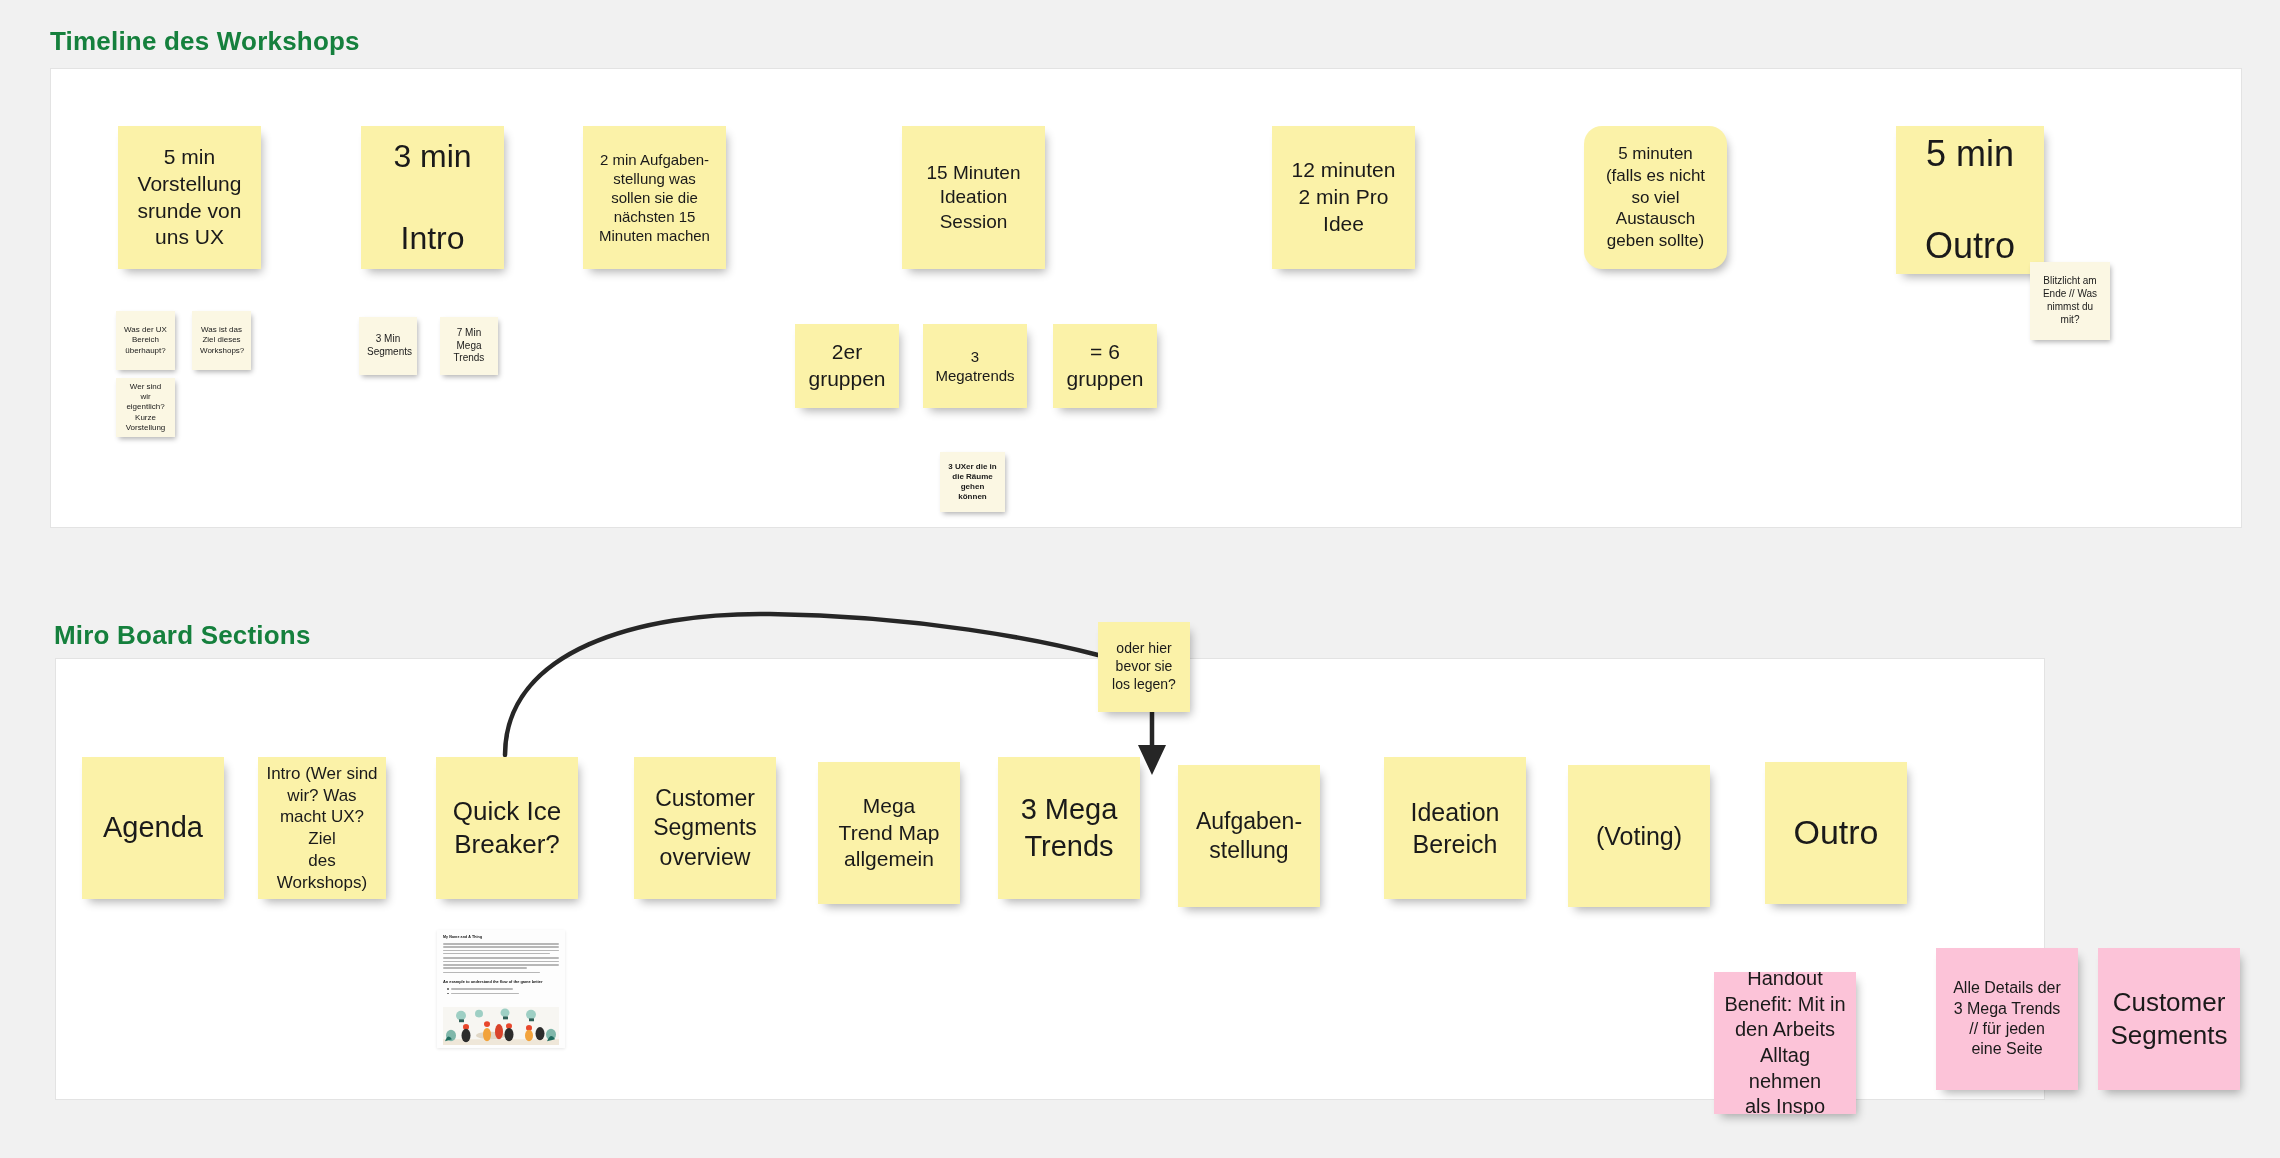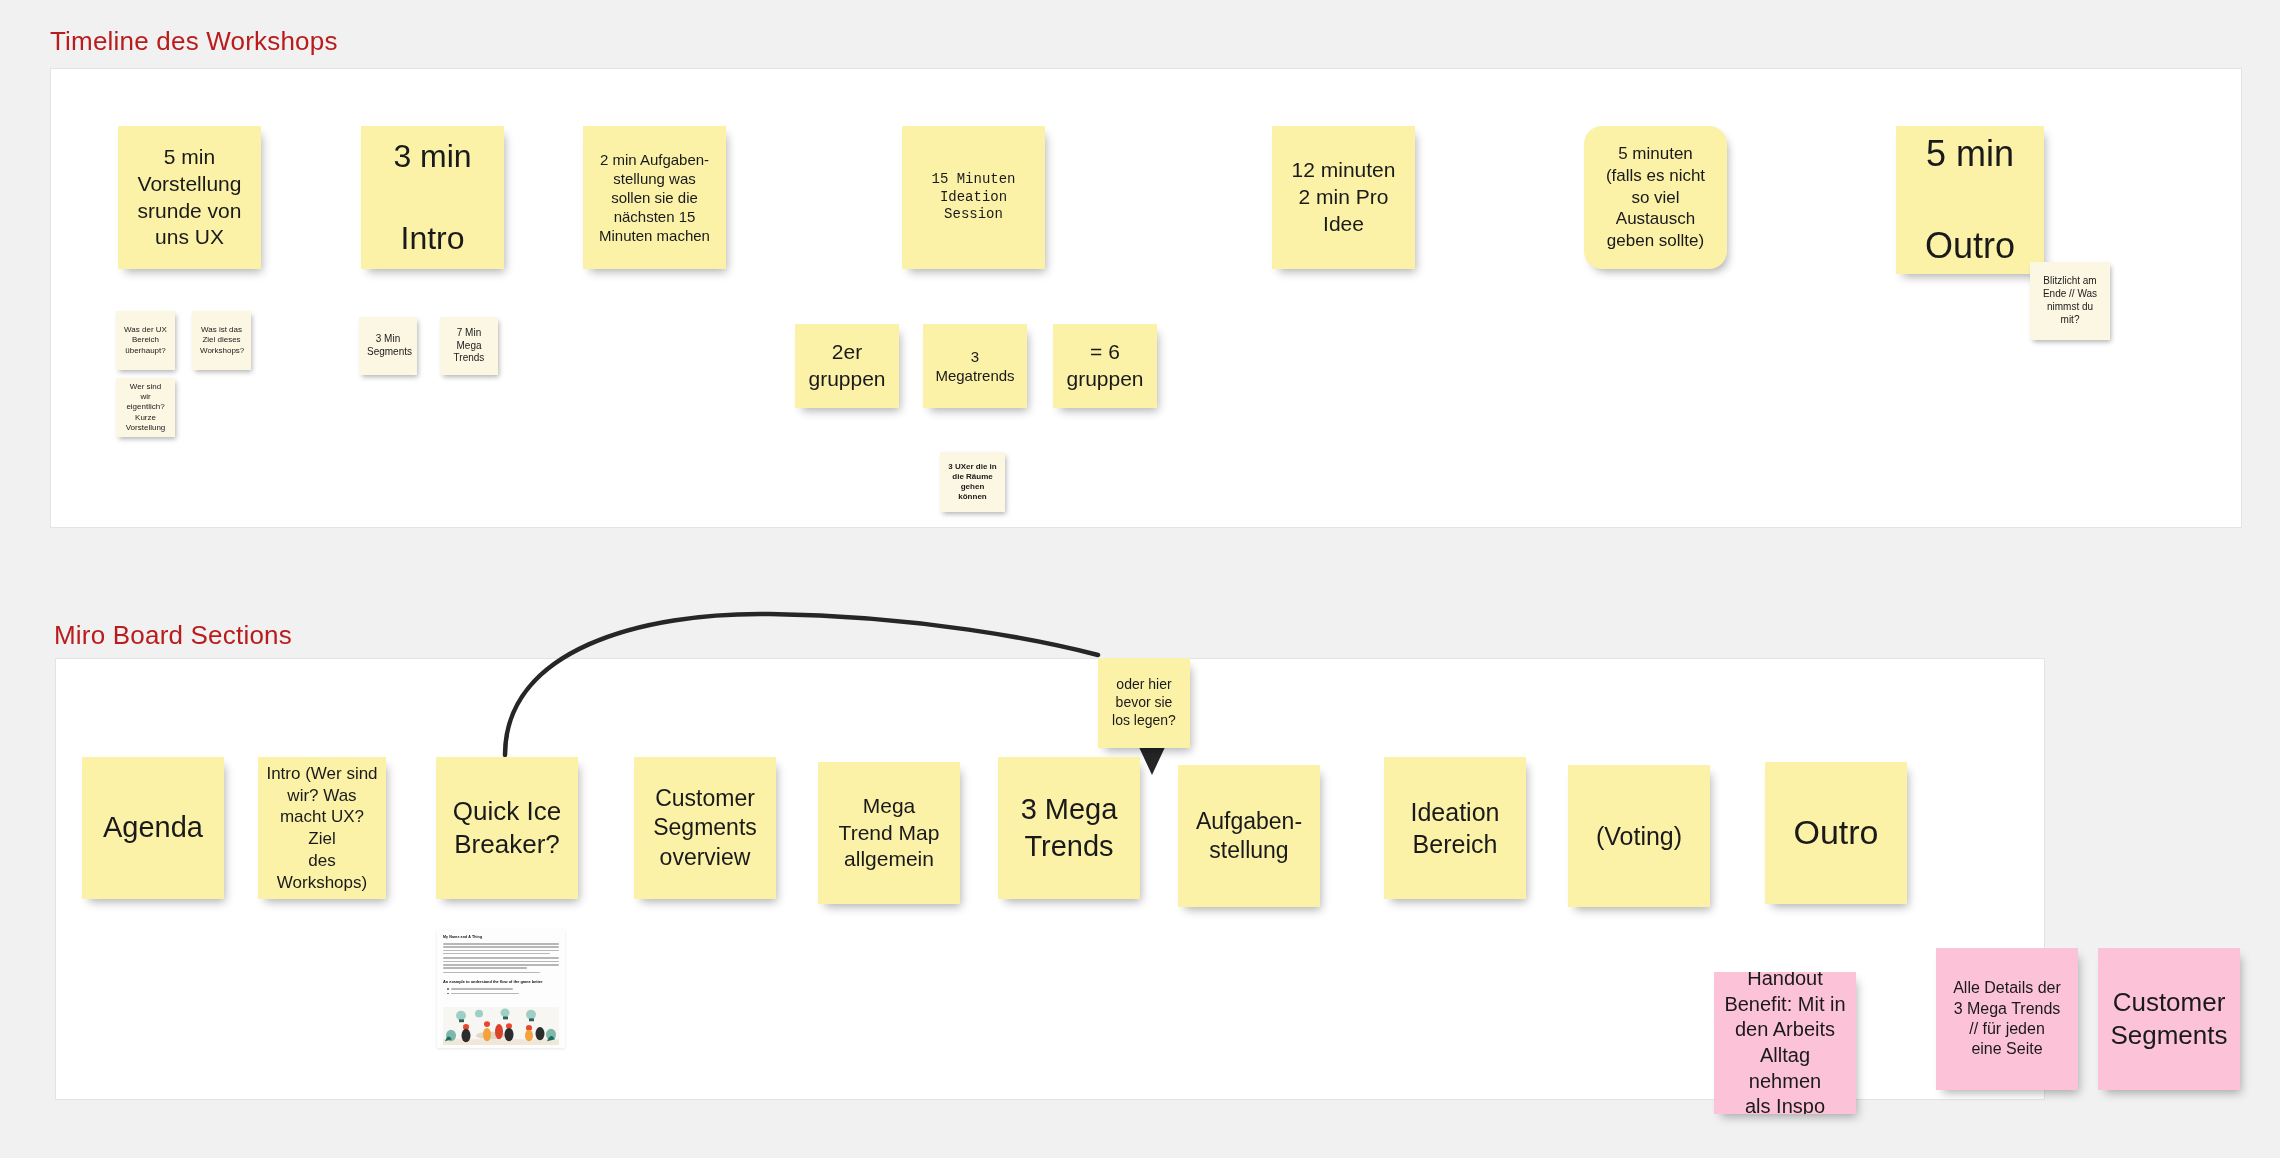--- a/index.html
+++ b/index.html
@@ -8,22 +8,22 @@
     width: 2280px; height: 1158px;
     background: #f1f1f1;
     font-family: "Liberation Sans", sans-serif;
     overflow: hidden;
   }
   #root { position: relative; width: 2280px; height: 1158px; }
 
   .section-title {
     position: absolute;
     font-size: 26px;
-    color: #b91c1c;
-    font-weight: 400;
+    color: #15803d;
+    font-weight: 700;
     letter-spacing: 0.2px;
     white-space: nowrap;
   }
 
   .panel {
     position: absolute;
     background: #ffffff;
     border: 1px solid #e3e3e3;
   }
 
@@ -94,21 +94,21 @@
   </div>
 
   <div class="sticky" style="left:583px; top:126px; width:143px; height:143px; font-size:15px;">
     <div class="txt">2 min Aufgaben-
 stellung was
 sollen sie die
 nächsten 15
 Minuten machen</div>
   </div>
 
-  <div class="sticky" style="left:902px; top:126px; width:143px; height:143px; font-size:14px;font-family:Liberation Mono, monospace;">
+  <div class="sticky" style="left:902px; top:126px; width:143px; height:143px; font-size:19px;">
     <div class="txt">15 Minuten
 Ideation
 Session</div>
   </div>
 
   <div class="sticky" style="left:1272px; top:126px; width:143px; height:143px; font-size:21px;">
     <div class="txt">12 minuten
 2 min Pro
 Idee</div>
   </div>
@@ -183,21 +183,21 @@
   <div class="section-title" style="left:54px; top:620px;">Miro Board Sections</div>
 
   <div class="panel" style="left:55px; top:658px; width:1990px; height:442px;"></div>
 
   <svg class="arrow-layer" viewBox="0 0 2280 1158">
     <path d="M 505,755 C 505,650 640,612 770,614 C 920,616 1040,640 1098,655" stroke="#262626" stroke-width="4.5" fill="none" stroke-linecap="round"></path>
     <path d="M 1152,712 L 1152,752" stroke="#262626" stroke-width="4.5" fill="none" stroke-linecap="round"></path>
     <polygon points="1152,775 1138,745 1166,745" fill="#262626"></polygon>
   </svg>
 
-  <div class="sticky" style="left:1098px; top:622px; width:92px; height:90px; font-size:14px;margin-top:36px;">
+  <div class="sticky" style="left:1098px; top:622px; width:92px; height:90px; font-size:14px;">
     <div class="txt">oder hier
 bevor sie
 los legen?</div>
   </div>
 
   <div class="sticky" style="left:82px; top:757px; width:142px; height:142px; font-size:29px;">
     <div class="txt">Agenda</div>
   </div>
   <div class="sticky" style="left:258px; top:757px; width:128px; height:142px; font-size:17px;">
     <div class="txt">Intro (Wer sind

